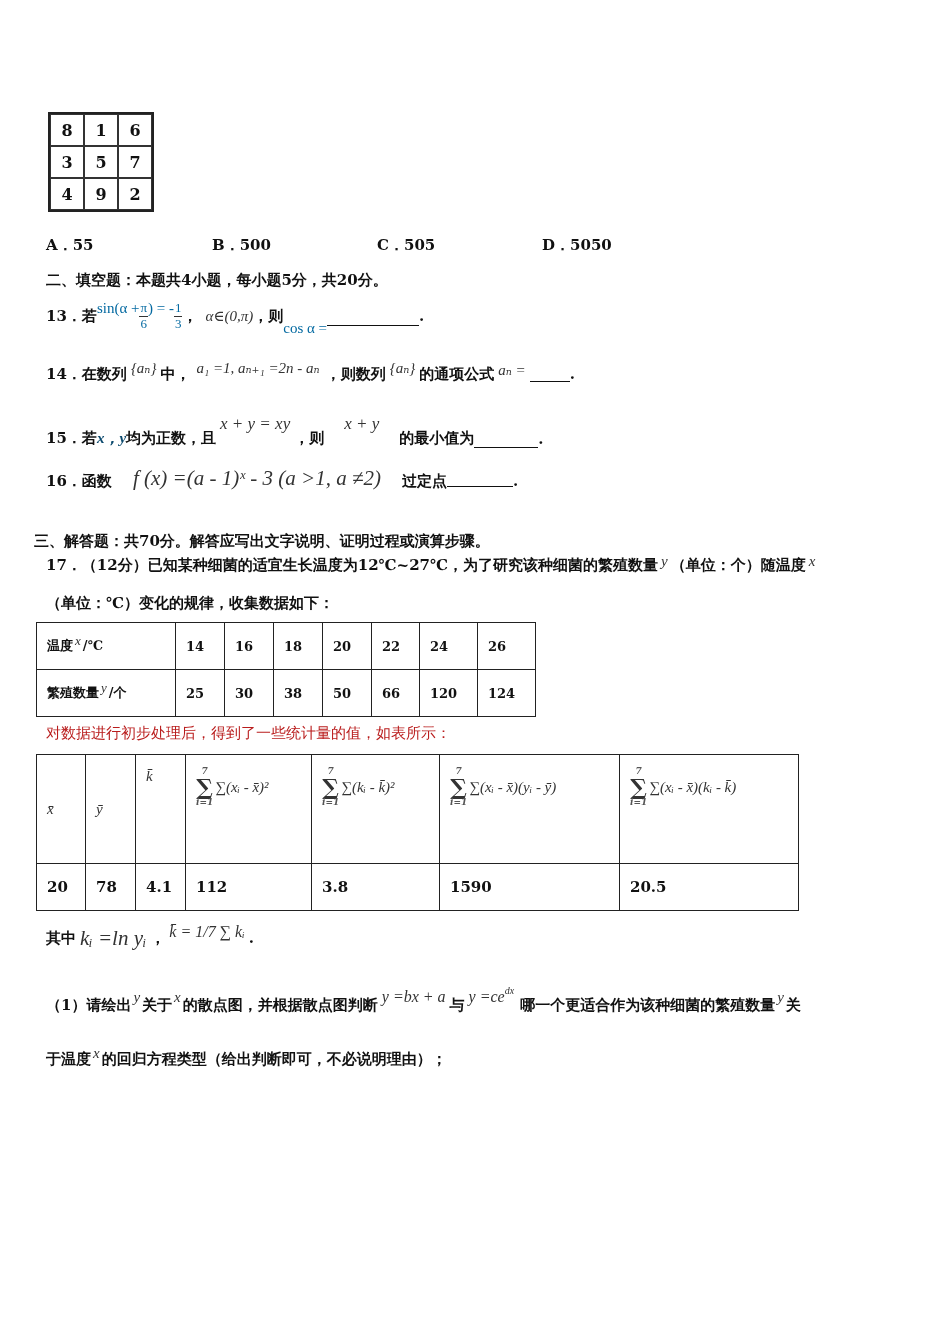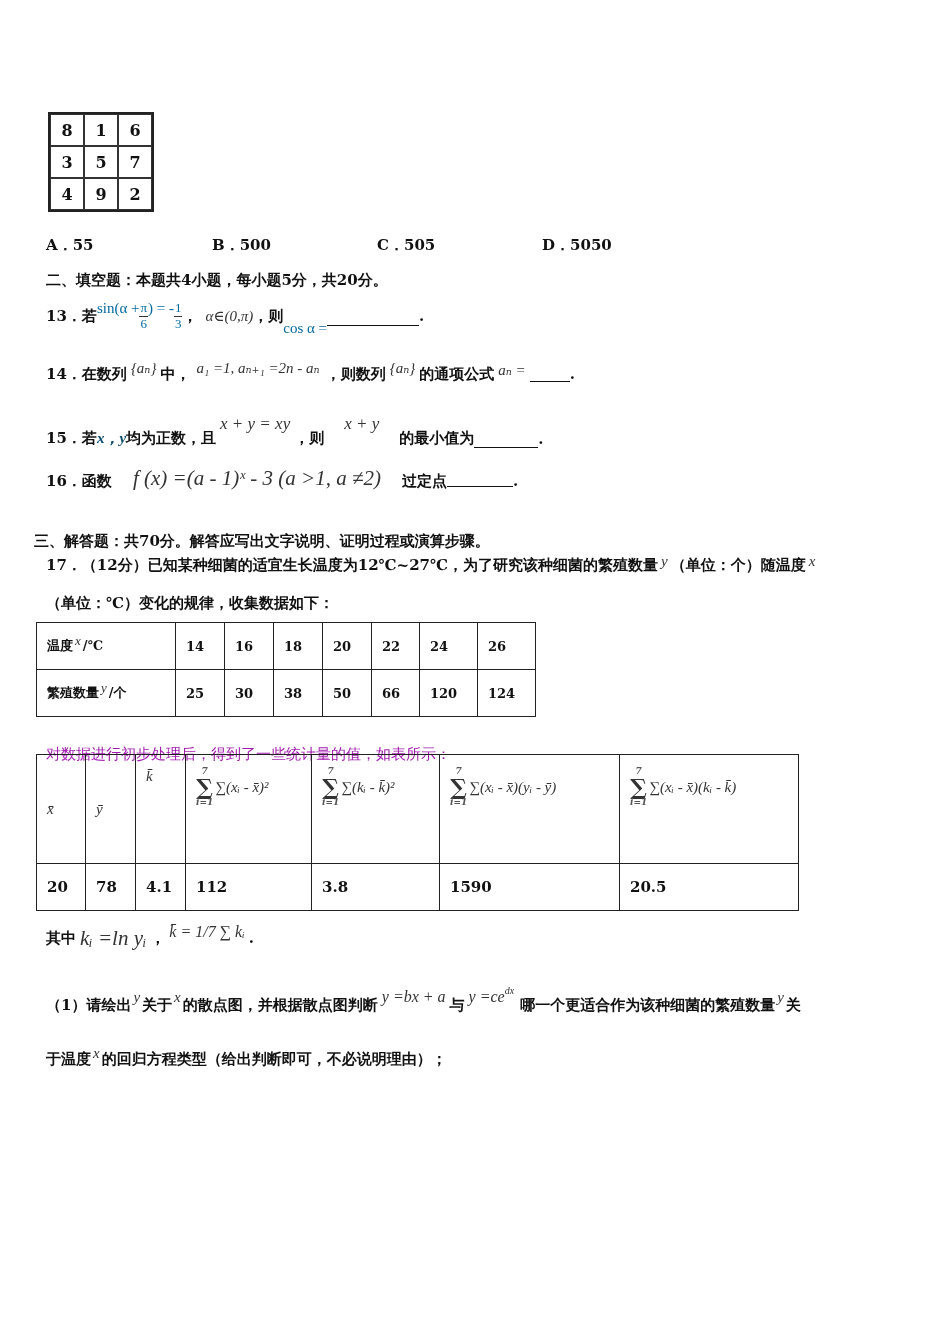--- a/index.html
+++ b/index.html
@@ -127,21 +127,21 @@
     <td>30</td>
     <td>38</td>
     <td>50</td>
     <td>66</td>
     <td>120</td>
     <td>124</td>
   </tr>
 </tbody>
   </table>
 
-<div class="abs" style="left:46px;top:745px;color:#a21caf;">对数据进行初步处理后，得到了一些统计量的值，如表所示：</div>
+<div class="abs" style="left:46px;top:724px;color:#b91c1c;">对数据进行初步处理后，得到了一些统计量的值，如表所示：</div>
 
 <table class="abs t2">
   <tbody>
       <tr class="hdr">
     <td style="width:38px;vertical-align:middle;padding-top:0;"><span class="math">x̄</span></td>
     <td style="width:39px;vertical-align:middle;padding-top:0;"><span class="math">ȳ</span></td>
     <td style="width:39px;"><span class="math">k̄</span></td>
     <td style="width:115px;"><span class="sig">
             <span class="lim">7</span>
             <span class="s">∑</span>

